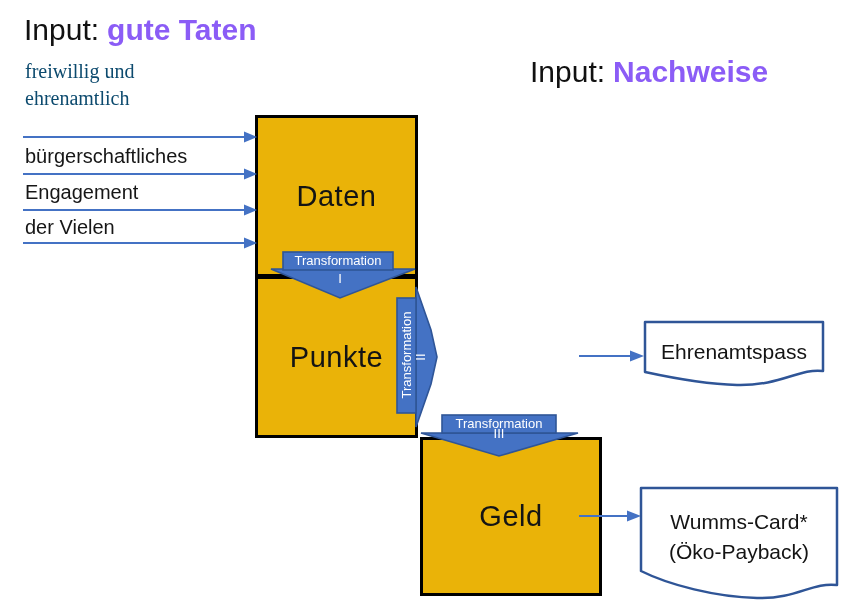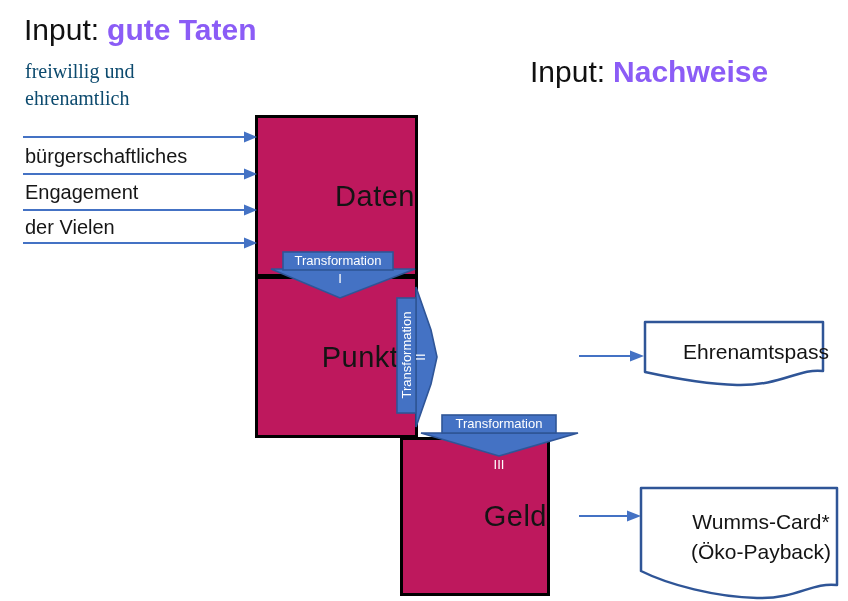--- a/index.html
+++ b/index.html
@@ -2,28 +2,28 @@
 <html><head>
 <meta charset="utf-8">
 <style>
   html,body { margin:0; padding:0; background:#fff; }
   .canvas {
     position:relative; width:848px; height:601px; background:#ffffff;
     font-family:"Liberation Sans", sans-serif; overflow:hidden; color:#1a1a1a;
   }
   
   .pbox {
-    position:absolute; box-sizing:border-box; border:3px solid #000; background:#be185d;
-    display:flex; align-items:center; justify-content:flex-end; z-index:2;
+    position:absolute; box-sizing:border-box; border:3px solid #000; background:#eab308;
+    display:flex; align-items:center; justify-content:center; z-index:2;
   }
   .pbox span { font-size:29px; color:#141414; letter-spacing:0.5px; }
   #box-daten  { left:255px; top:115px; width:163px; height:162px; }
   #box-punkte { left:255px; top:276px; width:163px; height:162px; }
   #box-zeit   { left:417px; top:277px; width:162px; height:161px; }
-  #box-geld   { left:400px; top:437px; width:150px; height:159px; }
+  #box-geld   { left:420px; top:437px; width:182px; height:159px; }
   
   svg.overlay { position:absolute; left:0; top:0; z-index:5; pointer-events:none; }
   
   .txt { position:absolute; z-index:10; }
   .title { font-size:30px; white-space:nowrap; color:#111; }
   .title .hl { font-weight:bold; color:#8b5cf6; margin-left:8px; }
   .subtitle { font-size:20px; line-height:27px; color:#0c4a6e;font-family:Liberation Serif, serif; }
   #input-title  { left:24px;  top:13px; }
   #input-sub    { left:25px;  top:58px; }
   #output-title { left:530px; top:55px; }
@@ -32,24 +32,24 @@
   #alabel-0 { top:145px; } #alabel-1 { top:181px; } #alabel-2 { top:216px; }
   
   .ban { position:absolute; z-index:10; color:#fff; font-size:13px; text-align:center; white-space:nowrap; }
   #t1-label { left:283px; top:252px; width:110px; height:18px; line-height:18px; }
   #t1-num   { left:320px; top:271px; width:40px;  height:16px; line-height:16px; }
   #t2-label { left:349px; top:347px; width:115px; height:16px; line-height:16px;
               transform:rotate(-90deg); transform-origin:center; }
   #t2-num   { left:401px; top:349px; width:40px;  height:16px; line-height:16px;
               transform:rotate(-90deg); transform-origin:center; }
   #t3-label { left:442px; top:415px; width:114px; height:18px; line-height:18px; }
-  #t3-num   { left:479px; top:457px; width:40px;  height:16px; line-height:16px; }
+  #t3-num   { left:479px; top:426px; width:40px;  height:16px; line-height:16px; }
   
   .doc-txt { position:absolute; z-index:10; display:flex; flex-direction:column;
-             align-items:center; justify-content:center; font-size:21px; color:#141414;margin-left:22px; }
+             align-items:center; justify-content:center; font-size:21px; color:#141414; }
   #doc1-txt { left:645px; top:322px; width:178px; height:51px; padding-top:4px; }
   #doc2-txt { left:641px; top:488px; width:196px; height:98px; line-height:30px; padding-bottom:10px;text-align:center; }
 </style>
 </head>
 <body>
 
 <div class="canvas">
 
   <div class="pbox" id="box-daten">
     <span>Daten</span>

